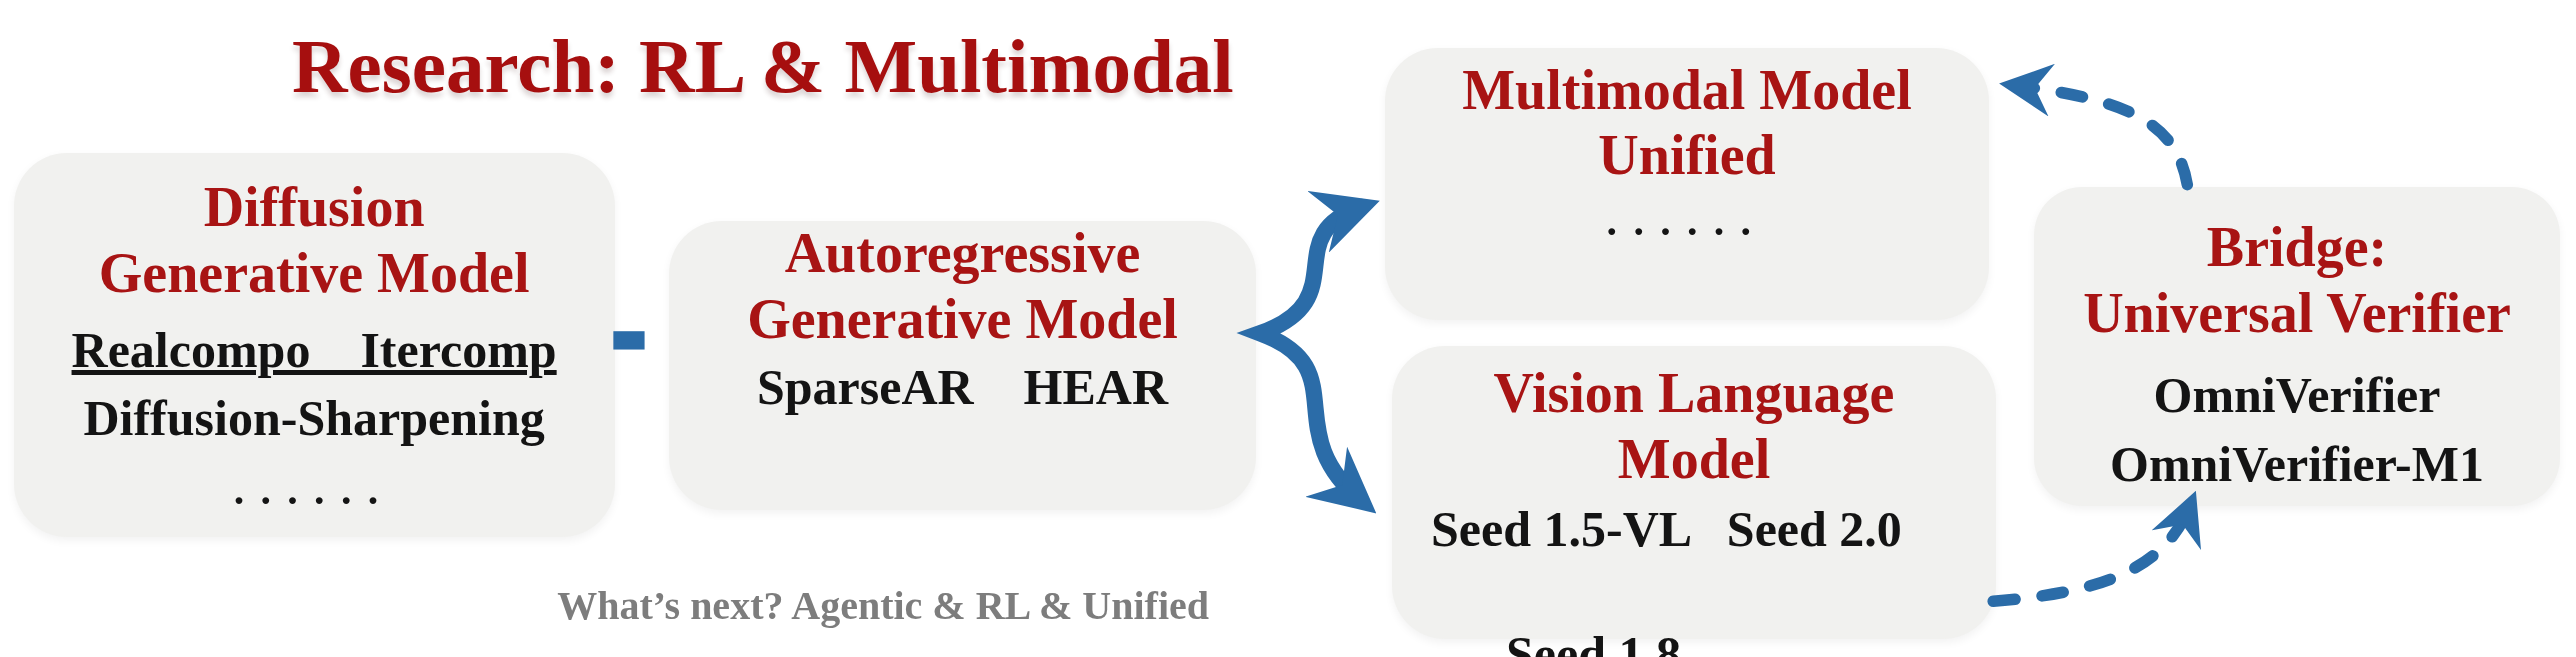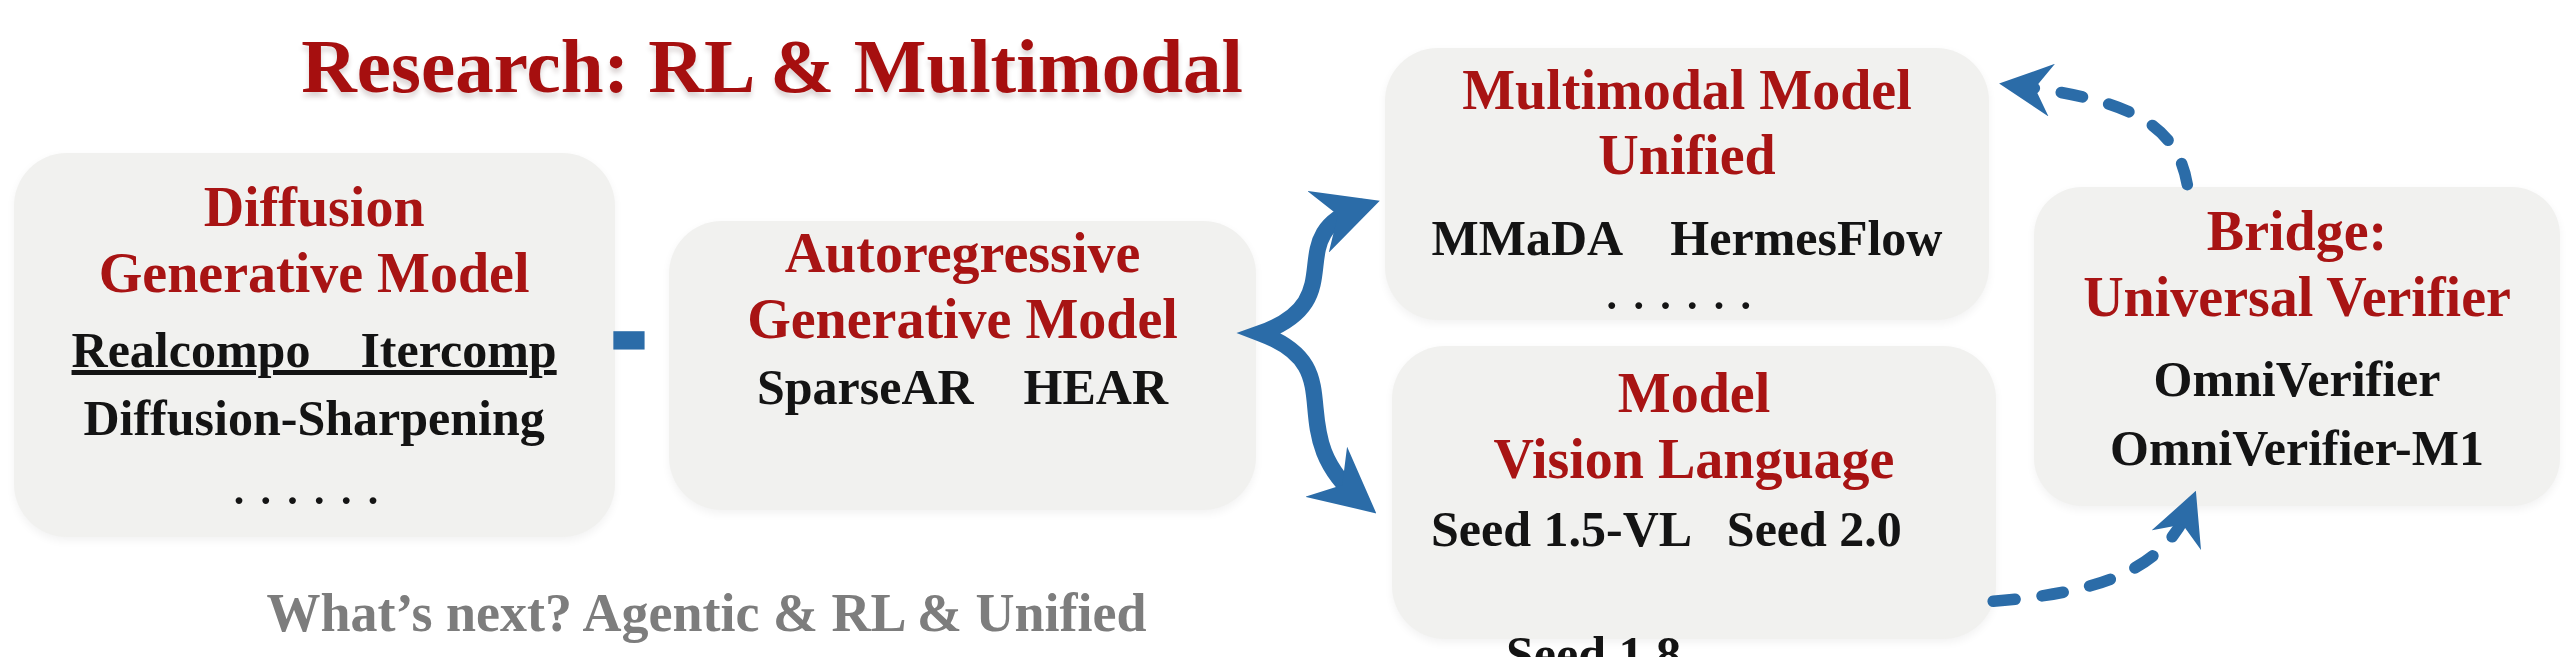--- a/index.html
+++ b/index.html
@@ -6,48 +6,48 @@
   #canvas{
     position:relative;
     width:2576px;height:657px;
     background:#ffffff;
     overflow:hidden;
     font-family:"Liberation Serif", serif;
     font-weight:bold;
   }
   .title{
     position:absolute;left:292px;top:26px;width:951px;
-    text-align:right;font-size:77px;line-height:1.05;
+    text-align:left;font-size:77px;line-height:1.05;
     color:#a60f0f;
     text-shadow:0 4.8px 4.8px rgba(60,20,20,0.18);
   }
   .footer{
     position:absolute;left:204px;top:585px;width:1005px;
-    text-align:center;font-size:54px;line-height:1.05;
+    text-align:right;font-size:40px;line-height:1.05;
     color:#7d7d7d;
   }
   .box{
     position:absolute;background:#f1f1ef;border-radius:53px;
     text-align:center;box-shadow:0 3.4px 8.1px rgba(0,0,0,0.05);
   }
   .hd{color:#a81414;font-size:56px;line-height:1.17;}
   .row{color:#141414;font-size:50px;line-height:1;white-space:pre;}
   .dots{color:#141414;font-size:42px;line-height:1;letter-spacing:16.3px;white-space:pre;}
   
   .b-diffusion{left:13.6px;top:153px;width:601px;height:384px;padding-top:22px;box-sizing:border-box;}
   .b-diffusion .r1{margin-top:19px;text-decoration:underline;} .b-diffusion .r2{margin-top:18px;} .b-diffusion .rd{margin-top:26px;}
   .b-autoreg{left:669px;top:221px;width:587px;height:289px;box-sizing:border-box;}
   .b-autoreg .r1{margin-top:9.5px;}
   .b-unified{left:1385px;top:48px;width:604px;height:272px;padding-top:9.5px;box-sizing:border-box;}
   .b-unified .r1{margin-top:24.4px;} .b-unified .rd{margin-top:11px;}
   .b-vlm{left:1392px;top:346px;width:604px;height:293px;padding-top:15px;box-sizing:border-box;}
   .b-vlm .row{text-align:left;padding-left:39px;}
   .b-vlm .r1{margin-top:12.2px;} .b-vlm .r2{margin-top:24.4px;}
   .b-vlm .inline-dots{margin-left:102px;letter-spacing:16.3px;font-size:42px;}
-  .b-bridge{left:2034px;top:187px;width:526px;height:319px;padding-top:12px;box-sizing:border-box;border-radius:48px;}
+  .b-bridge{left:2034px;top:187px;width:526px;height:319px;padding-top:28px;box-sizing:border-box;border-radius:48px;}
   .b-bridge .r1{margin-top:24px;} .b-bridge .r2{margin-top:19px;}
   .arrows-svg{position:absolute;left:0;top:0;pointer-events:none;}
 </style>
 </head>
 <body>
 
 <div id="canvas">
 
   <div class="title">Research: RL &amp; Multimodal</div>
 
@@ -61,27 +61,26 @@
 
   <div class="box b-autoreg">
     <div class="hd">Autoregressive</div>
     <div class="hd">Generative Model</div>
     <div class="row r1">SparseAR    HEAR</div>
   </div>
 
   <div class="box b-unified">
     <div class="hd">Multimodal Model</div>
     <div class="hd">Unified</div>
-    <div class="row r1">MMaDA    HermesFlow</div>
     <div class="dots rd">......</div>
   </div>
 
   <div class="box b-vlm">
+    <div class="hd">Vision Language</div>
     <div class="hd">Model</div>
-    <div class="hd">Vision Language</div>
     <div class="row r1">Seed 1.5-VL   Seed 2.0</div>
     <div class="row r2">
       <span>Seed 1.8</span><span class="inline-dots">......</span>
     </div>
   </div>
 
   <div class="box b-bridge">
     <div class="hd">Bridge:</div>
     <div class="hd">Universal Verifier</div>
     <div class="row r1">OmniVerifier</div>

